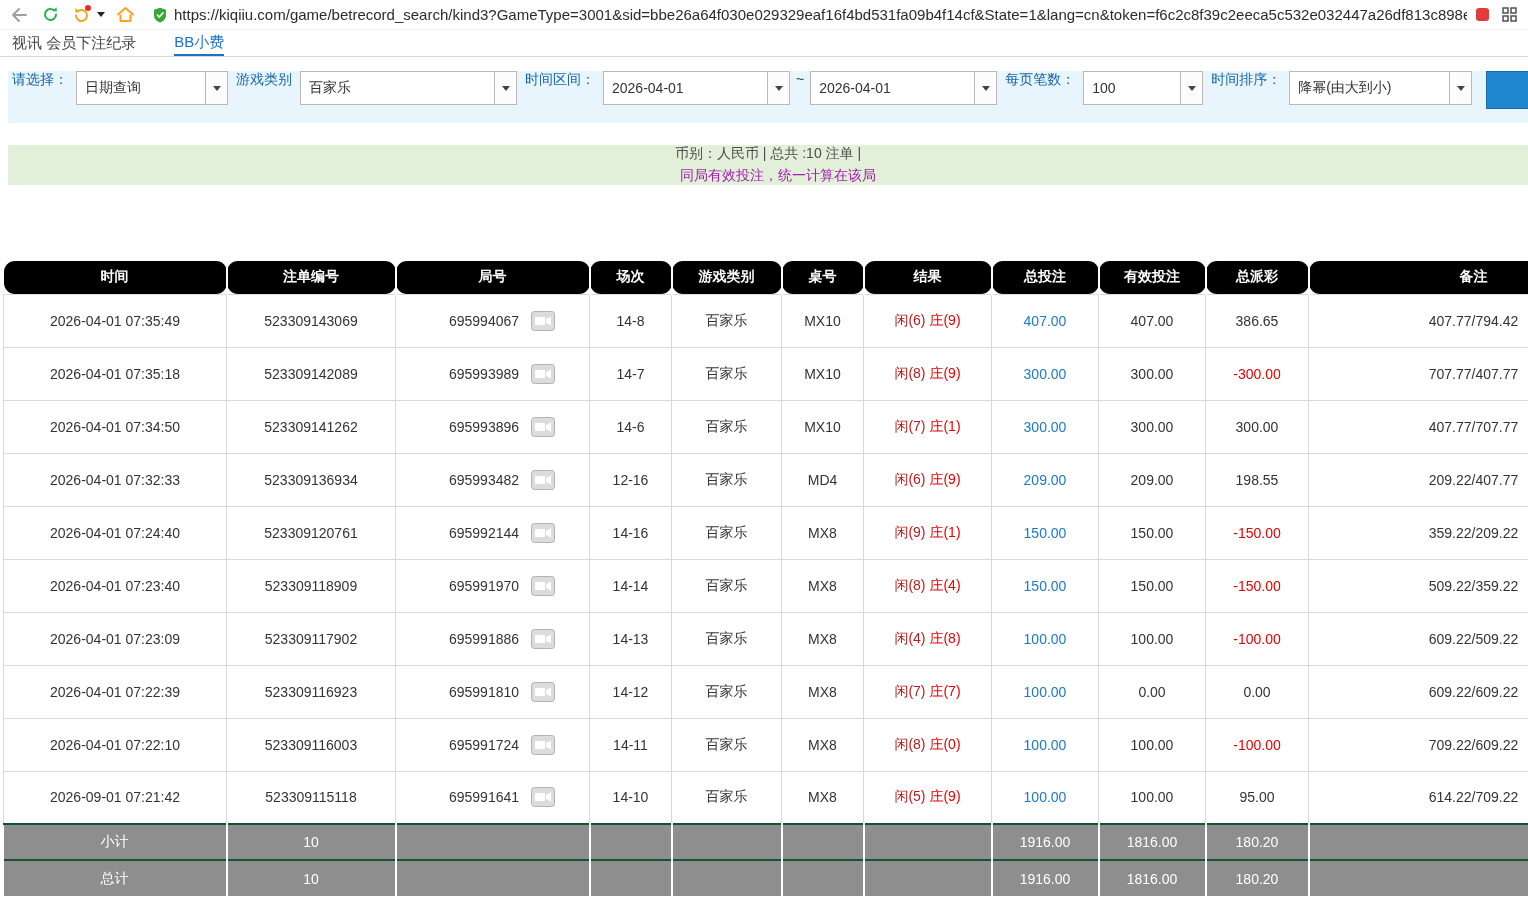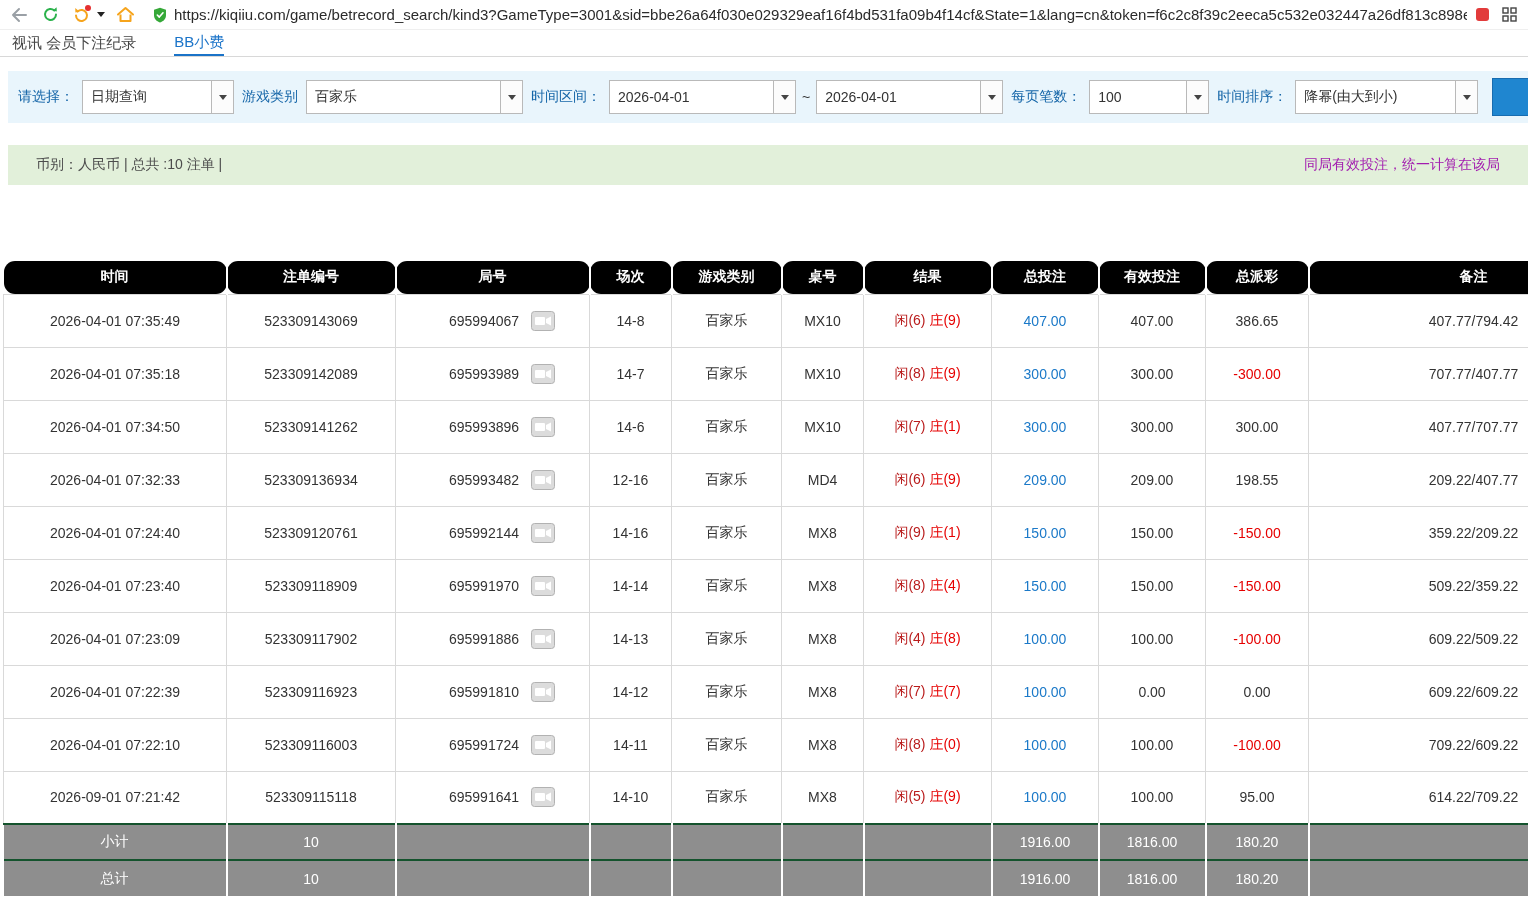--- a/index.html
+++ b/index.html
@@ -14,34 +14,34 @@
   .address-bar{flex:1;display:flex;align-items:center;gap:7px;padding-left:8px;overflow:hidden;}
   .url{font-size:15px;color:#2b2b2b;white-space:nowrap;overflow:hidden;}
   .fav-icon{width:13px;height:13px;border-radius:3px;background:#e23b3b;display:inline-block;}
 
   
   .tab-bar{height:27px;display:flex;align-items:stretch;gap:38px;padding-left:12px;border-bottom:1px solid #d8d8d8;}
   .tab{font-size:15px;color:#454545;display:flex;align-items:center;cursor:pointer;}
   .tab-active{color:#1a73c8;border-bottom:2px solid #1a73c8;}
 
   
-  .filter-bar{margin:14px 0 0 8px;width:1520px;height:52px;background:#e9f5fc;display:flex;align-items:center;padding:0 10px;flex-wrap:nowrap;overflow:visible;}
+  .filter-bar{margin:14px 0 0 8px;width:1520px;height:52px;background:#e9f5fc;display:flex;padding:0 4px;flex-wrap:nowrap;overflow:visible;}
   .filter-bar > *{flex:none;}
   .flabel{color:#1666a8;font-size:14px;margin:0 8px 0 8px;white-space:nowrap;}
   .flabel:first-child{margin-left:0;}
   .combo{display:flex;align-items:center;height:34px;background:#fff;border:1px solid #b9b9b9;cursor:pointer;}
   .combo-text{flex:1;padding:0 8px;font-size:14px;color:#333;white-space:nowrap;overflow:hidden;text-align:left;}
   .combo-arrow{width:22px;align-self:stretch;border-left:1px solid #b9b9b9;display:flex;align-items:center;justify-content:center;background:#fcfcfc;}
   .tri{width:0;height:0;border-left:4px solid transparent;border-right:4px solid transparent;border-top:5px solid #444;}
   .w150{width:152px}.w215{width:217px}.w185{width:187px}.w118{width:120px}.w190{width:183px}
   .tilde{font-size:14px;color:#333;margin:0 6px;}
   .search-btn{width:60px;height:38px;background:#1f86d0;border:1px solid #176cb0;margin-left:14px;cursor:pointer;}
 
   
-  .summary-bar{margin:22px 0 0 8px;width:1520px;height:40px;background:#e2f0da;display:flex;align-items:center;justify-content:space-between;padding:0 28px;font-size:14px;white-space:nowrap;overflow:hidden;}
+  .summary-bar{margin:22px 0 0 8px;width:1520px;height:40px;background:#e2f0da;display:flex;align-items:center;justify-content:space-between;padding:0 0;font-size:14px;white-space:nowrap;overflow:hidden;flex-direction:column;}
   .sum-left{color:#4c4c4c;}
   .sum-right{color:#a21caf;margin-left:20px;}
 
   
   .table-wrap{margin:76px 0 0 3px;}
   table{border-collapse:collapse;table-layout:fixed;width:1635px;}
   thead th{background:#000;color:#fff;font-size:14px;font-weight:bold;height:33px;border-right:2px solid #fff;text-align:center;border-radius:11px;}
   tbody td{height:53px;border:1px solid #d9d9d9;text-align:center;font-size:14px;color:#333;background:#fff;white-space:nowrap;}
   tfoot td{background:#8e8e8e;color:#fff;height:36px;border-right:2px solid #fff;border-top:2px solid #14532d;text-align:center;font-size:14px;}
   .blue{color:#1b79c8;}

